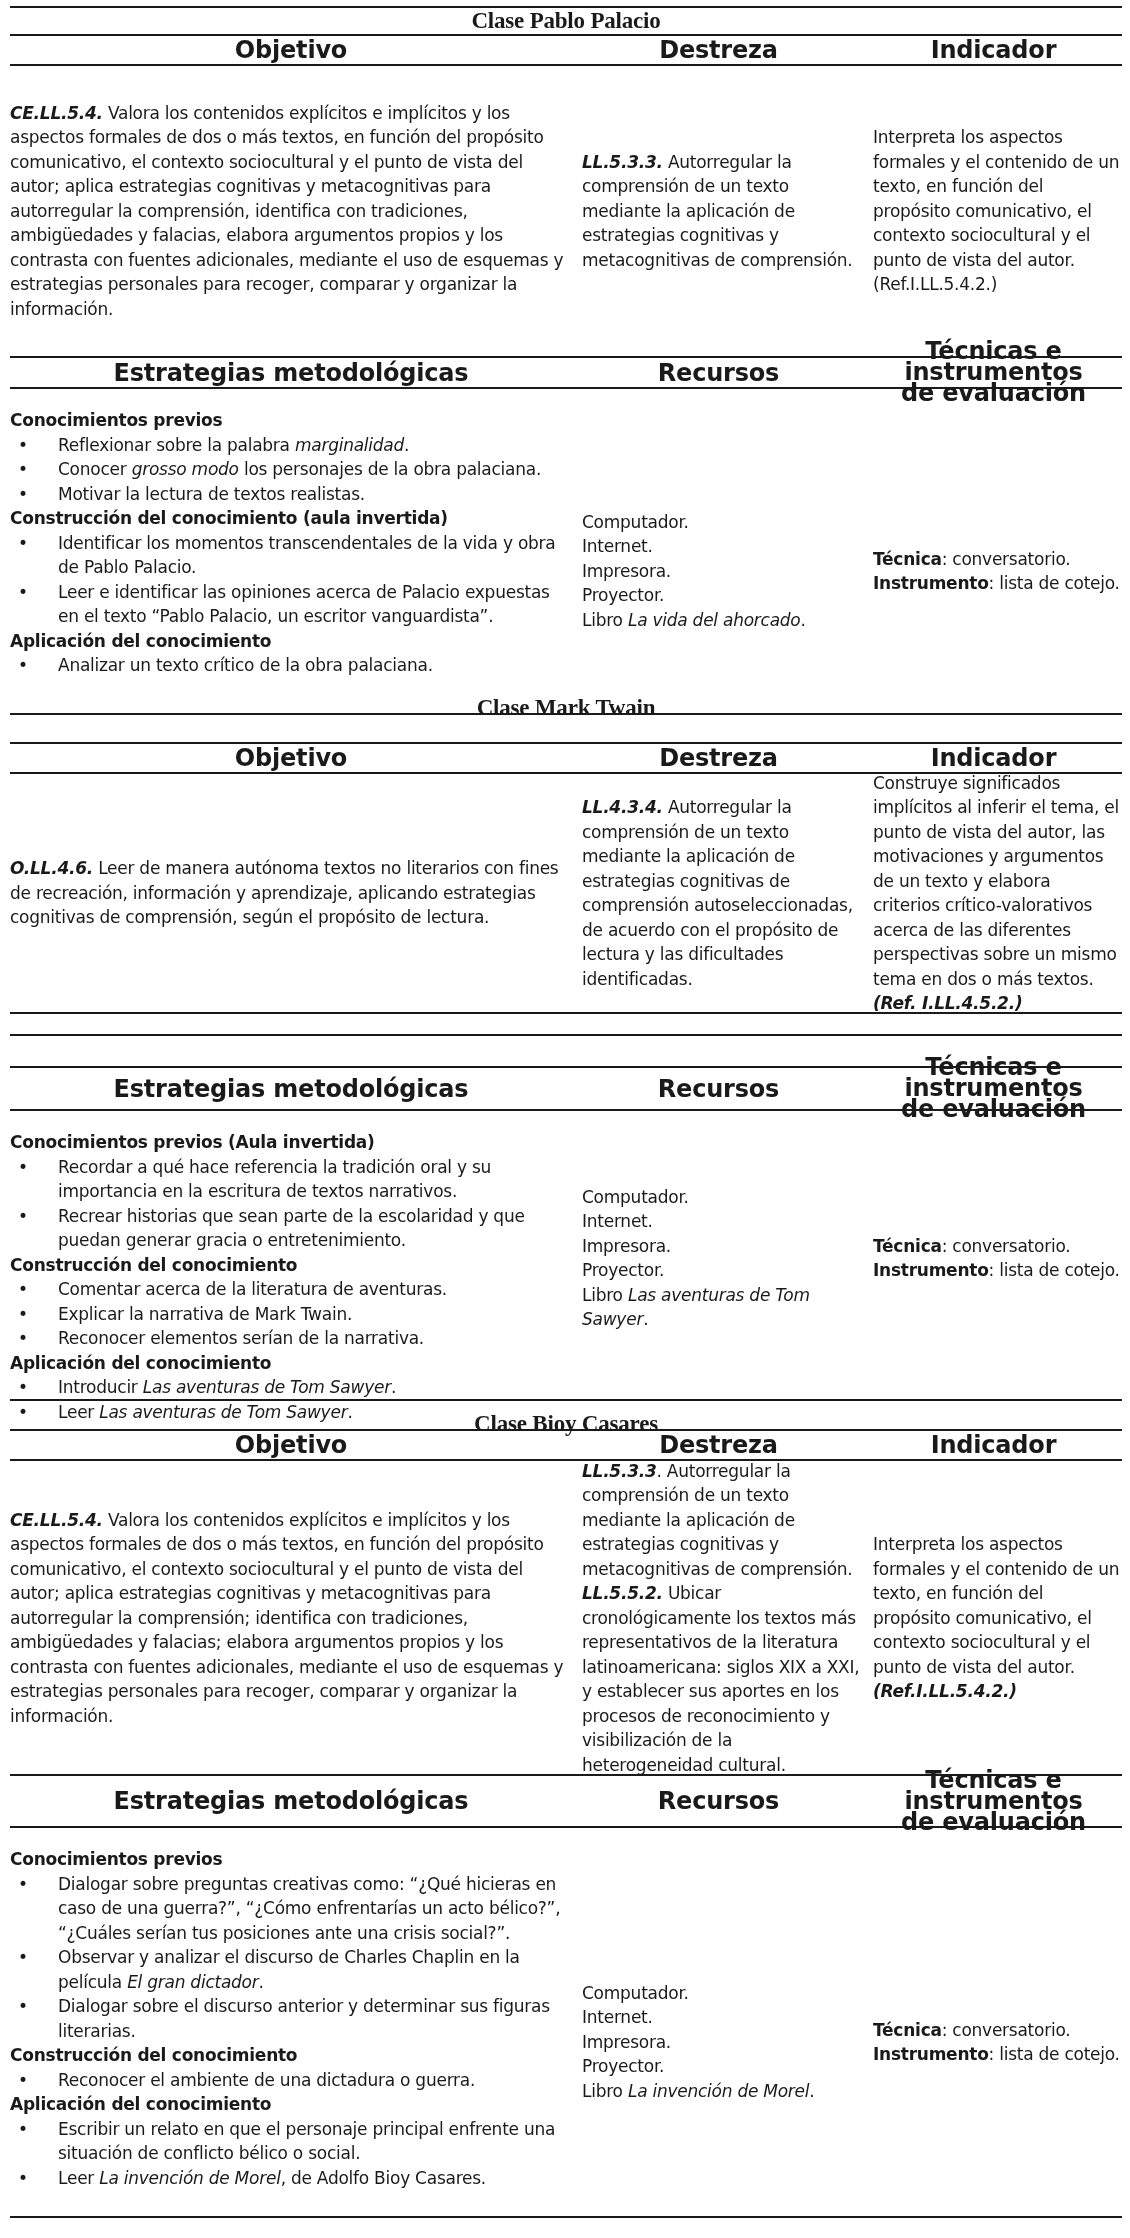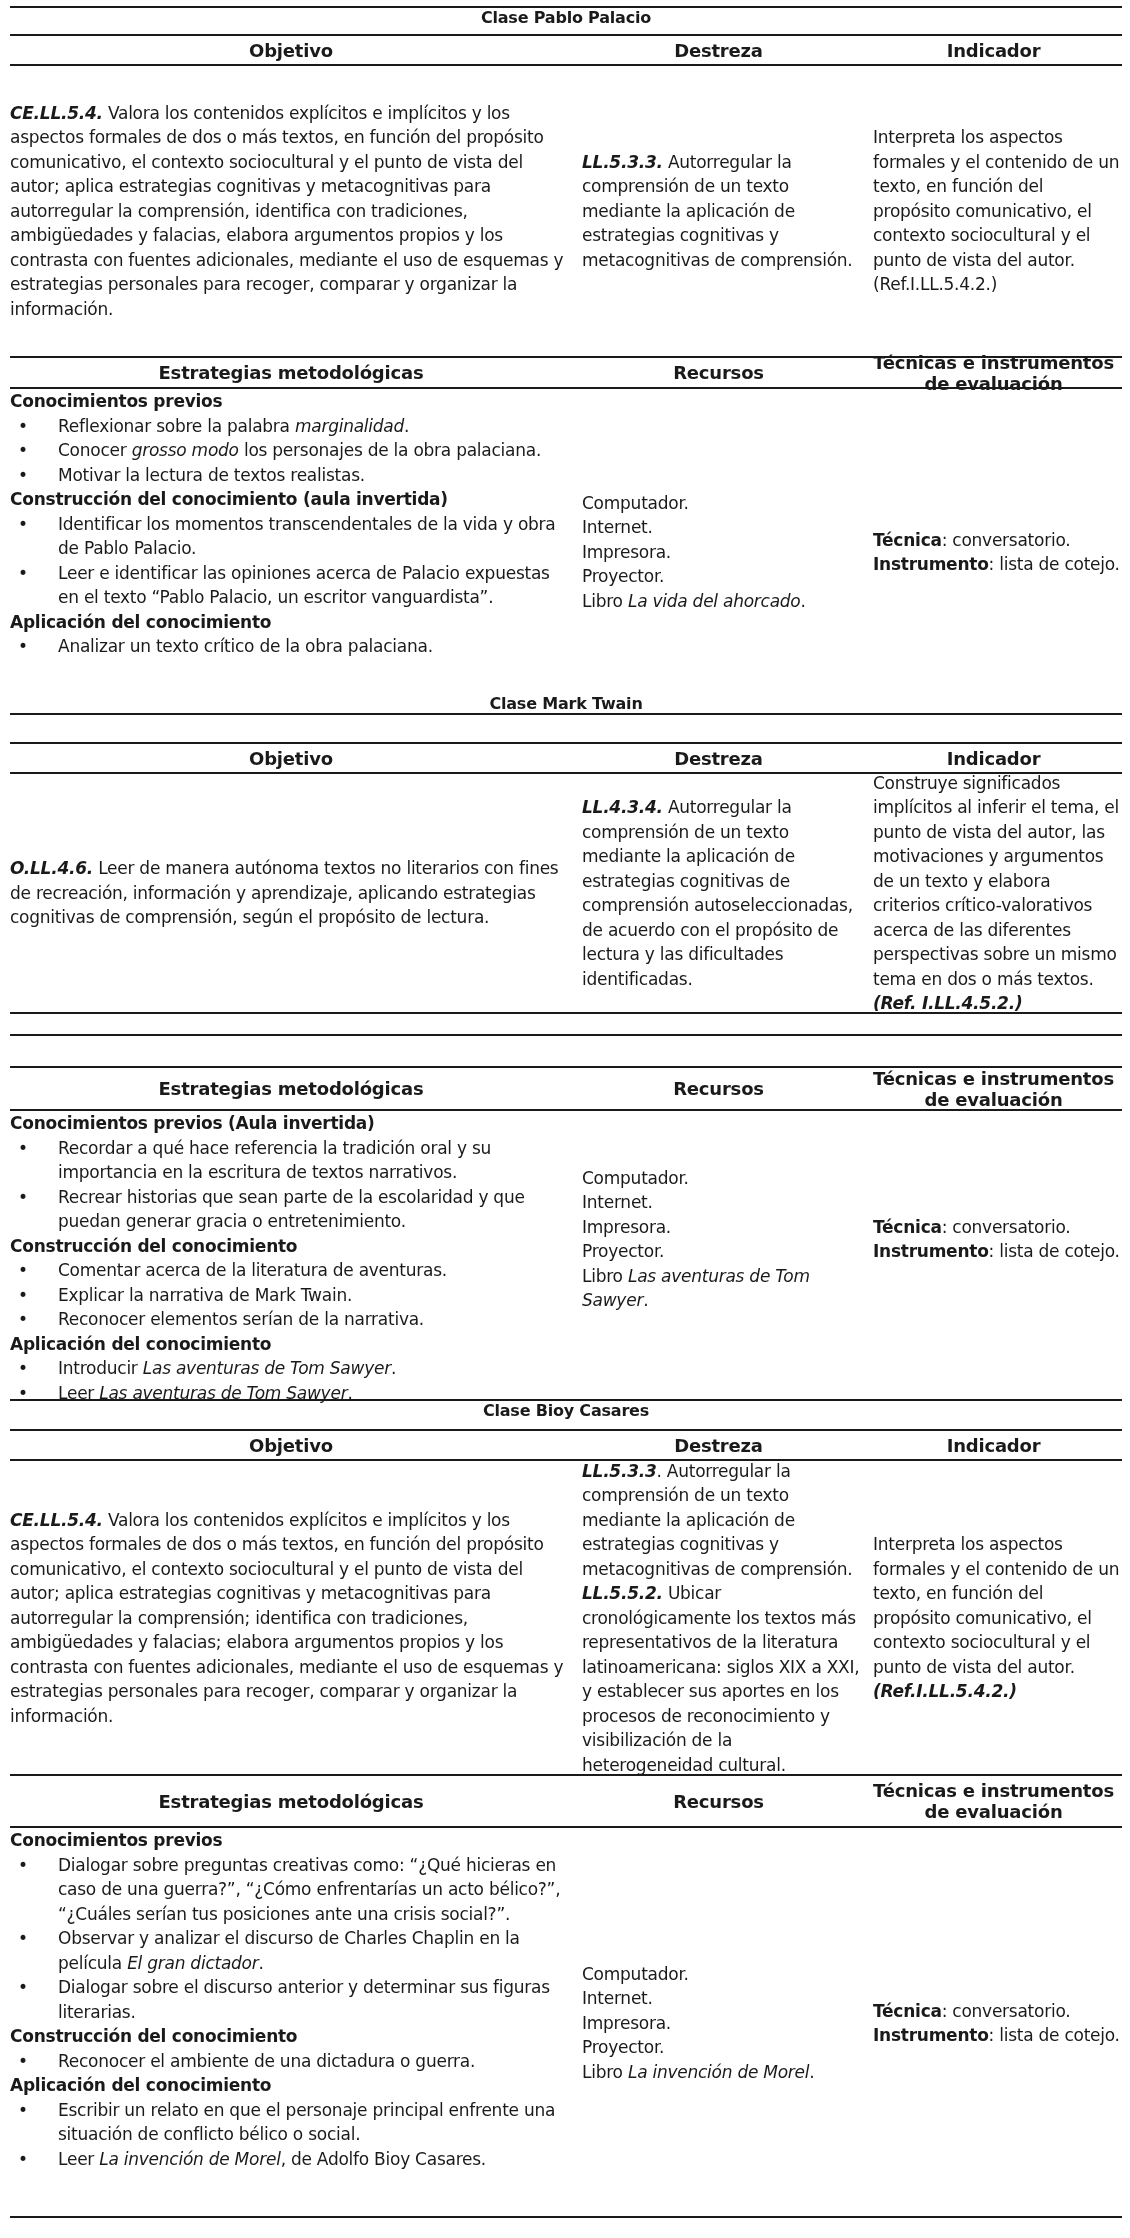--- a/index.html
+++ b/index.html
@@ -1,30 +1,30 @@
 <!DOCTYPE html>
 <html><head>
 <meta charset="utf-8">
 <style>
   html, body { margin: 0; padding: 0; background: #ffffff; }
   body { width: 1130px; height: 2238px; position: relative; overflow: hidden;
          font-family: "DejaVu Sans", sans-serif; color: #1a1a1a; }
   .rule { position: absolute; left: 10px; width: 1112px; height: 0; border-top: 2px solid #1a1a1a; }
   .band { position: absolute; left: 10px; width: 1112px; display: flex; }
-  .title { justify-content: center; align-items: flex-start; font-weight: bold; font-size: 16px; letter-spacing: -0.2px; }
-  .hdr { align-items: center; font-weight: bold; font-size: 18px; letter-spacing: -0.2px; }
+  .title { justify-content: center; align-items: flex-end; font-weight: bold; font-size: 23px; letter-spacing: -0.2px; font-family: Liberation Serif, serif; }
+  .hdr { align-items: center; font-weight: bold; font-size: 24px; letter-spacing: -0.2px; }
   .c1 { width: 562px; box-sizing: border-box; }
   .c2 { width: 293px; box-sizing: border-box; padding-left: 10px; }
   .c3 { width: 257px; box-sizing: border-box; padding-left: 8px; }
   .hdr .c1, .hdr .c2, .hdr .c3 { text-align: center; padding-left: 0; }
   .hdr .c3 { line-height: 21px; }
   .content { font-size: 17px; line-height: 24.5px; letter-spacing: -0.25px; }
   .content > div { display: flex; flex-direction: column; justify-content: center; }
   .content .c1 { padding-right: 6px; }
-  .strat { font-size: 17px; line-height: 24.5px; letter-spacing: -0.25px; }
+  .strat { font-size: 17px; line-height: 24.5px; letter-spacing: -0.25px; margin-top: 19px; }
   .strat > div { display: flex; flex-direction: column; justify-content: center; }
   .strat .c1 { justify-content: flex-start; }
   .phase { font-weight: bold; }
   ul.bul { list-style: none; margin: 0; padding: 0; }
   ul.bul li { position: relative; padding-left: 48px; }
   ul.bul li::before { content: "\2022"; position: absolute; left: 8px; top: 0; font-size: 17px; }
   .code { font-weight: bold; font-style: italic; }
   .it { font-style: italic; }
   .b { font-weight: bold; }
   .bi { font-weight: bold; font-style: italic; }

